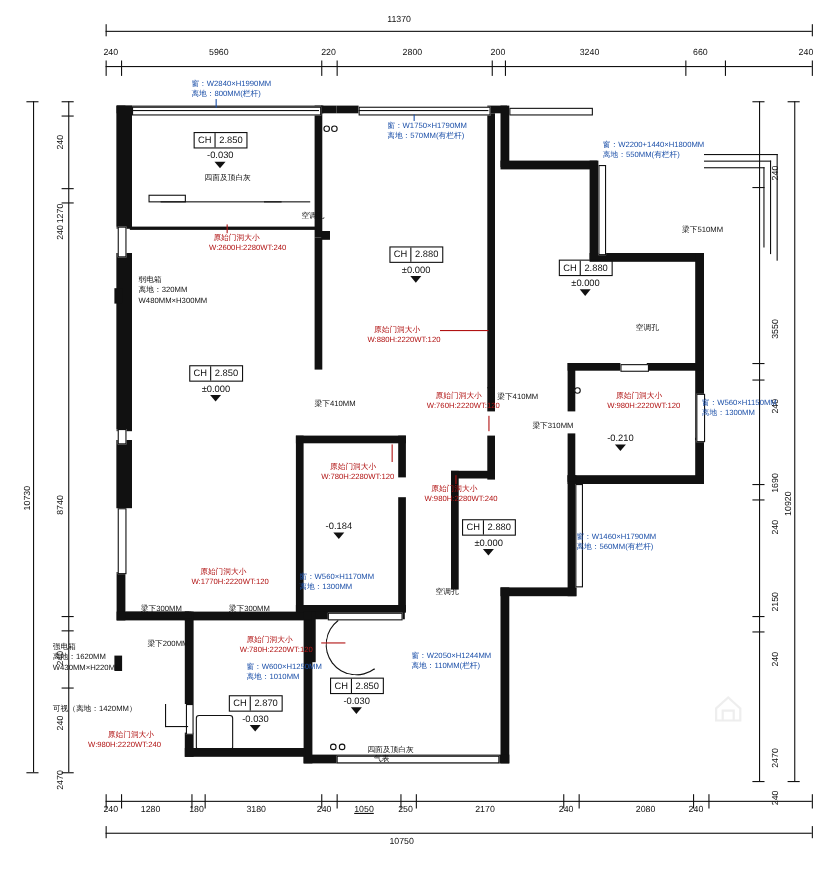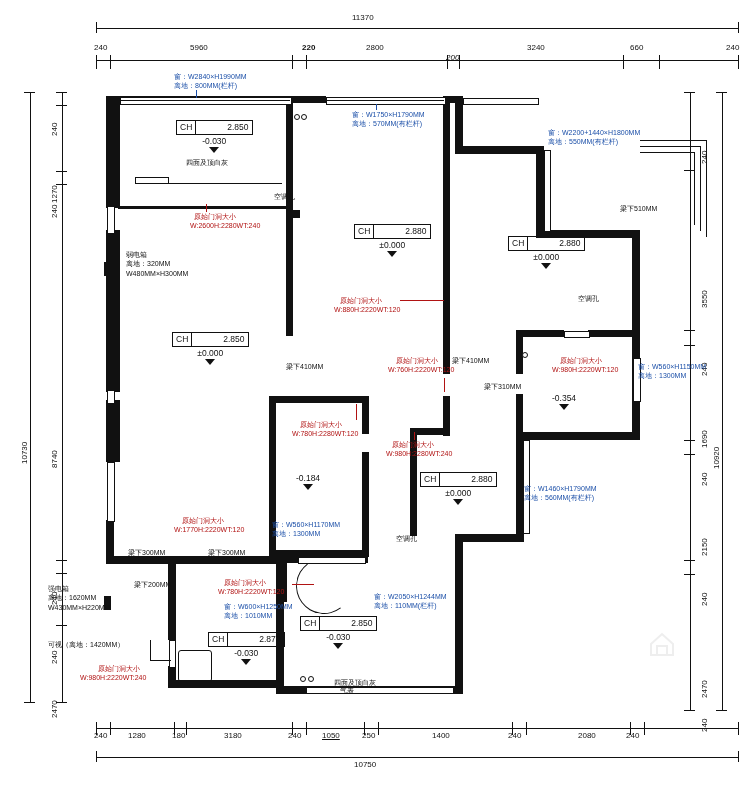--- a/index.html
+++ b/index.html
@@ -20,21 +20,21 @@
   .tick{position:absolute;width:1px;height:11px;background:#111;}
   .tickh{position:absolute;height:1px;width:11px;background:#111;}
   .dimtxt{position:absolute;font-size:8px;color:#111;white-space:nowrap;letter-spacing:0px;}
   .dimtxt.v{transform-origin:0 0;}
   
   .wall{position:absolute;background:#111;}
   
   .chtag{position:absolute;font-size:8.5px;line-height:1.25;white-space:nowrap;text-align:center;}
   .chtag .ch-row{display:flex;align-items:stretch;border:1px solid #111;height:13px;}
   .chtag .ch-l{padding:0 3px;display:flex;align-items:center;font-size:8.5px;border-right:1px solid #111;}
-  .chtag .ch-r{padding:0 3px;display:flex;align-items:center;font-size:8.5px;margin-left:28px;}
+  .chtag .ch-r{padding:0 3px;display:flex;align-items:center;font-size:8.5px;}
   .chtag .elev{margin-top:1px;font-size:8.5px;}
   .chtag .arrow{
     width:0;height:0;margin:0 auto;
     border-left:5px solid transparent;border-right:5px solid transparent;
     border-top:6px solid #111;
   }
   
   .note{position:absolute;font-size:7px;line-height:1.35;color:#111;white-space:nowrap;}
   .note.red{color:#b11313;}
   .note.blue{color:#1b4fa8;}
@@ -68,23 +68,23 @@
   <div class="dim-v dim-line" style="left:292px;top:55px;height:14px;"></div>
   <div class="dim-v dim-line" style="left:306px;top:55px;height:14px;"></div>
   <div class="dim-v dim-line" style="left:447px;top:55px;height:14px;"></div>
   <div class="dim-v dim-line" style="left:459px;top:55px;height:14px;"></div>
   <div class="dim-v dim-line" style="left:623px;top:55px;height:14px;"></div>
   <div class="dim-v dim-line" style="left:659px;top:55px;height:14px;"></div>
   <div class="dim-v dim-line" style="left:738px;top:55px;height:14px;"></div>
 
   <div class="dimtxt" style="left:94px;top:43px;">240</div>
   <div class="dimtxt" style="left:190px;top:43px;">5960</div>
-  <div class="dimtxt" style="left:302px;top:43px;font-weight:bold;">220</div>
+  <div class="dimtxt" style="left:292px;top:43px;">220</div>
   <div class="dimtxt" style="left:366px;top:43px;text-align:center;">2800</div>
-  <div class="dimtxt" style="left:446px;top:53px;font-style:italic;">200</div>
+  <div class="dimtxt" style="left:446px;top:43px;">200</div>
   <div class="dimtxt" style="left:527px;top:43px;">3240</div>
   <div class="dimtxt" style="left:630px;top:43px;">660</div>
   <div class="dimtxt" style="left:726px;top:43px;">240</div>
 
   <div class="dim-line dim-h" style="left:96px;top:728px;width:642px;"></div>
   <div class="dim-v dim-line" style="left:96px;top:722px;height:13px;"></div>
   <div class="dim-v dim-line" style="left:110px;top:722px;height:13px;"></div>
   <div class="dim-v dim-line" style="left:174px;top:722px;height:13px;"></div>
   <div class="dim-v dim-line" style="left:186px;top:722px;height:13px;"></div>
   <div class="dim-v dim-line" style="left:292px;top:722px;height:13px;"></div>
@@ -97,21 +97,21 @@
   <div class="dim-v dim-line" style="left:644px;top:722px;height:13px;"></div>
   <div class="dim-v dim-line" style="left:738px;top:722px;height:13px;"></div>
 
   <div class="dimtxt" style="left:94px;top:731px;">240</div>
   <div class="dimtxt" style="left:128px;top:731px;">1280</div>
   <div class="dimtxt" style="left:172px;top:731px;">180</div>
   <div class="dimtxt" style="left:224px;top:731px;">3180</div>
   <div class="dimtxt" style="left:288px;top:731px;">240</div>
   <div class="dimtxt" style="left:322px;top:731px;text-decoration:underline;">1050</div>
   <div class="dimtxt" style="left:362px;top:731px;">250</div>
-  <div class="dimtxt" style="left:432px;top:731px;">1400</div>
+  <div class="dimtxt" style="left:432px;top:731px;">2170</div>
   <div class="dimtxt" style="left:508px;top:731px;">240</div>
   <div class="dimtxt" style="left:578px;top:731px;">2080</div>
   <div class="dimtxt" style="left:626px;top:731px;">240</div>
 
   <div class="dim-line dim-h" style="left:96px;top:757px;width:642px;"></div>
   <div class="tick" style="left:96px;top:751px;"></div>
   <div class="tick" style="left:738px;top:751px;"></div>
   <div class="dimtxt" style="left:354px;top:760px;">10750</div>
 
   <div class="dim-line dim-v" style="left:62px;top:92px;height:610px;"></div>
@@ -289,21 +289,21 @@
   <div class="chtag" style="left:172px;top:332px;">
     <div class="ch-row">
         <div class="ch-l">CH</div>
         <div class="ch-r">2.850</div>
       </div>
     <div class="elev">±0.000</div>
     <div class="arrow"></div>
   </div>
 
   <div class="chtag" style="left:552px;top:392px;">
-    <div class="elev">-0.354</div>
+    <div class="elev">-0.210</div>
     <div class="arrow"></div>
   </div>
 
   <div class="chtag" style="left:296px;top:472px;">
     <div class="elev">-0.184</div>
     <div class="arrow"></div>
   </div>
 
   <div class="chtag" style="left:420px;top:472px;">
     <div class="ch-row">

